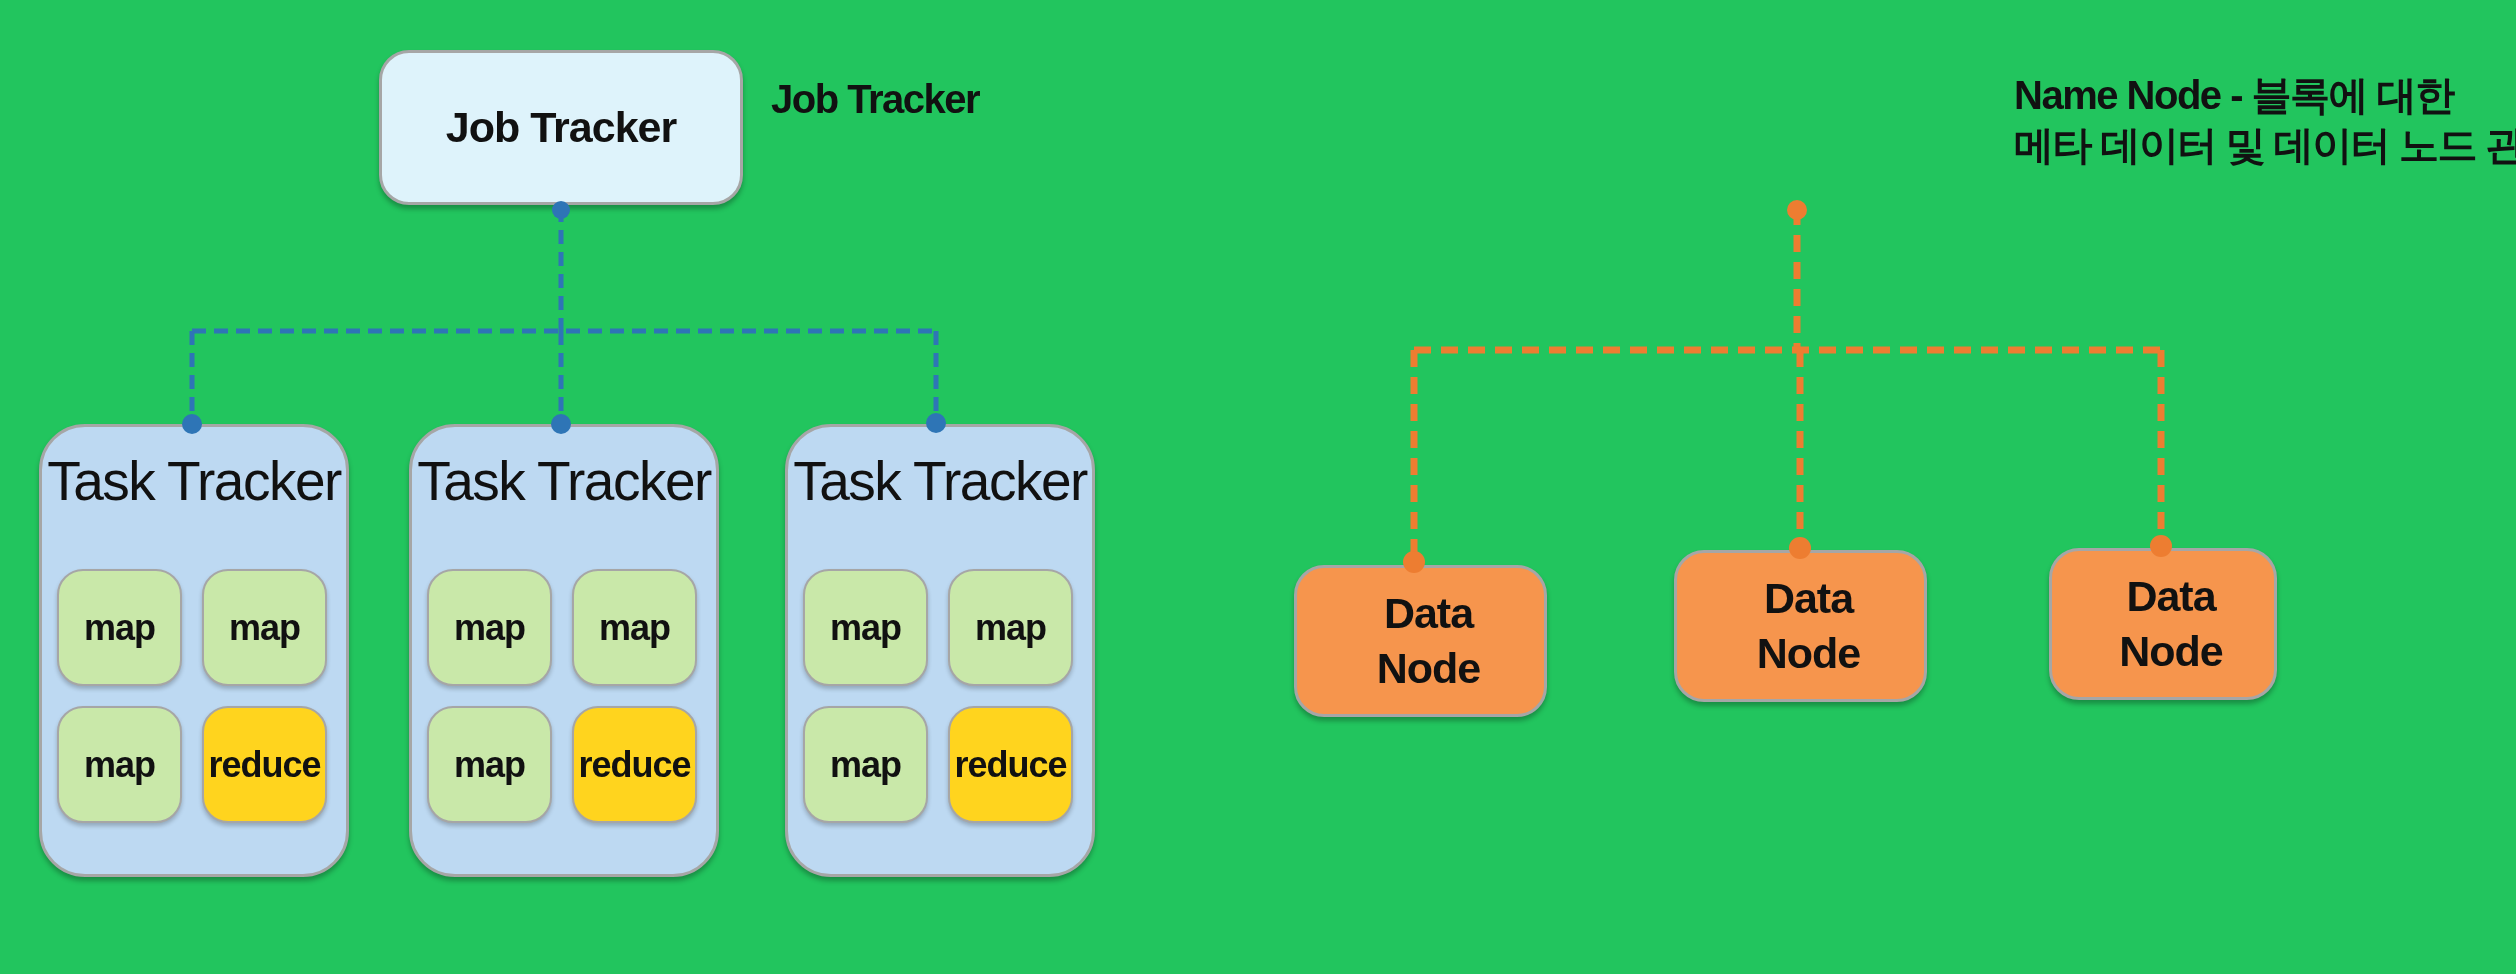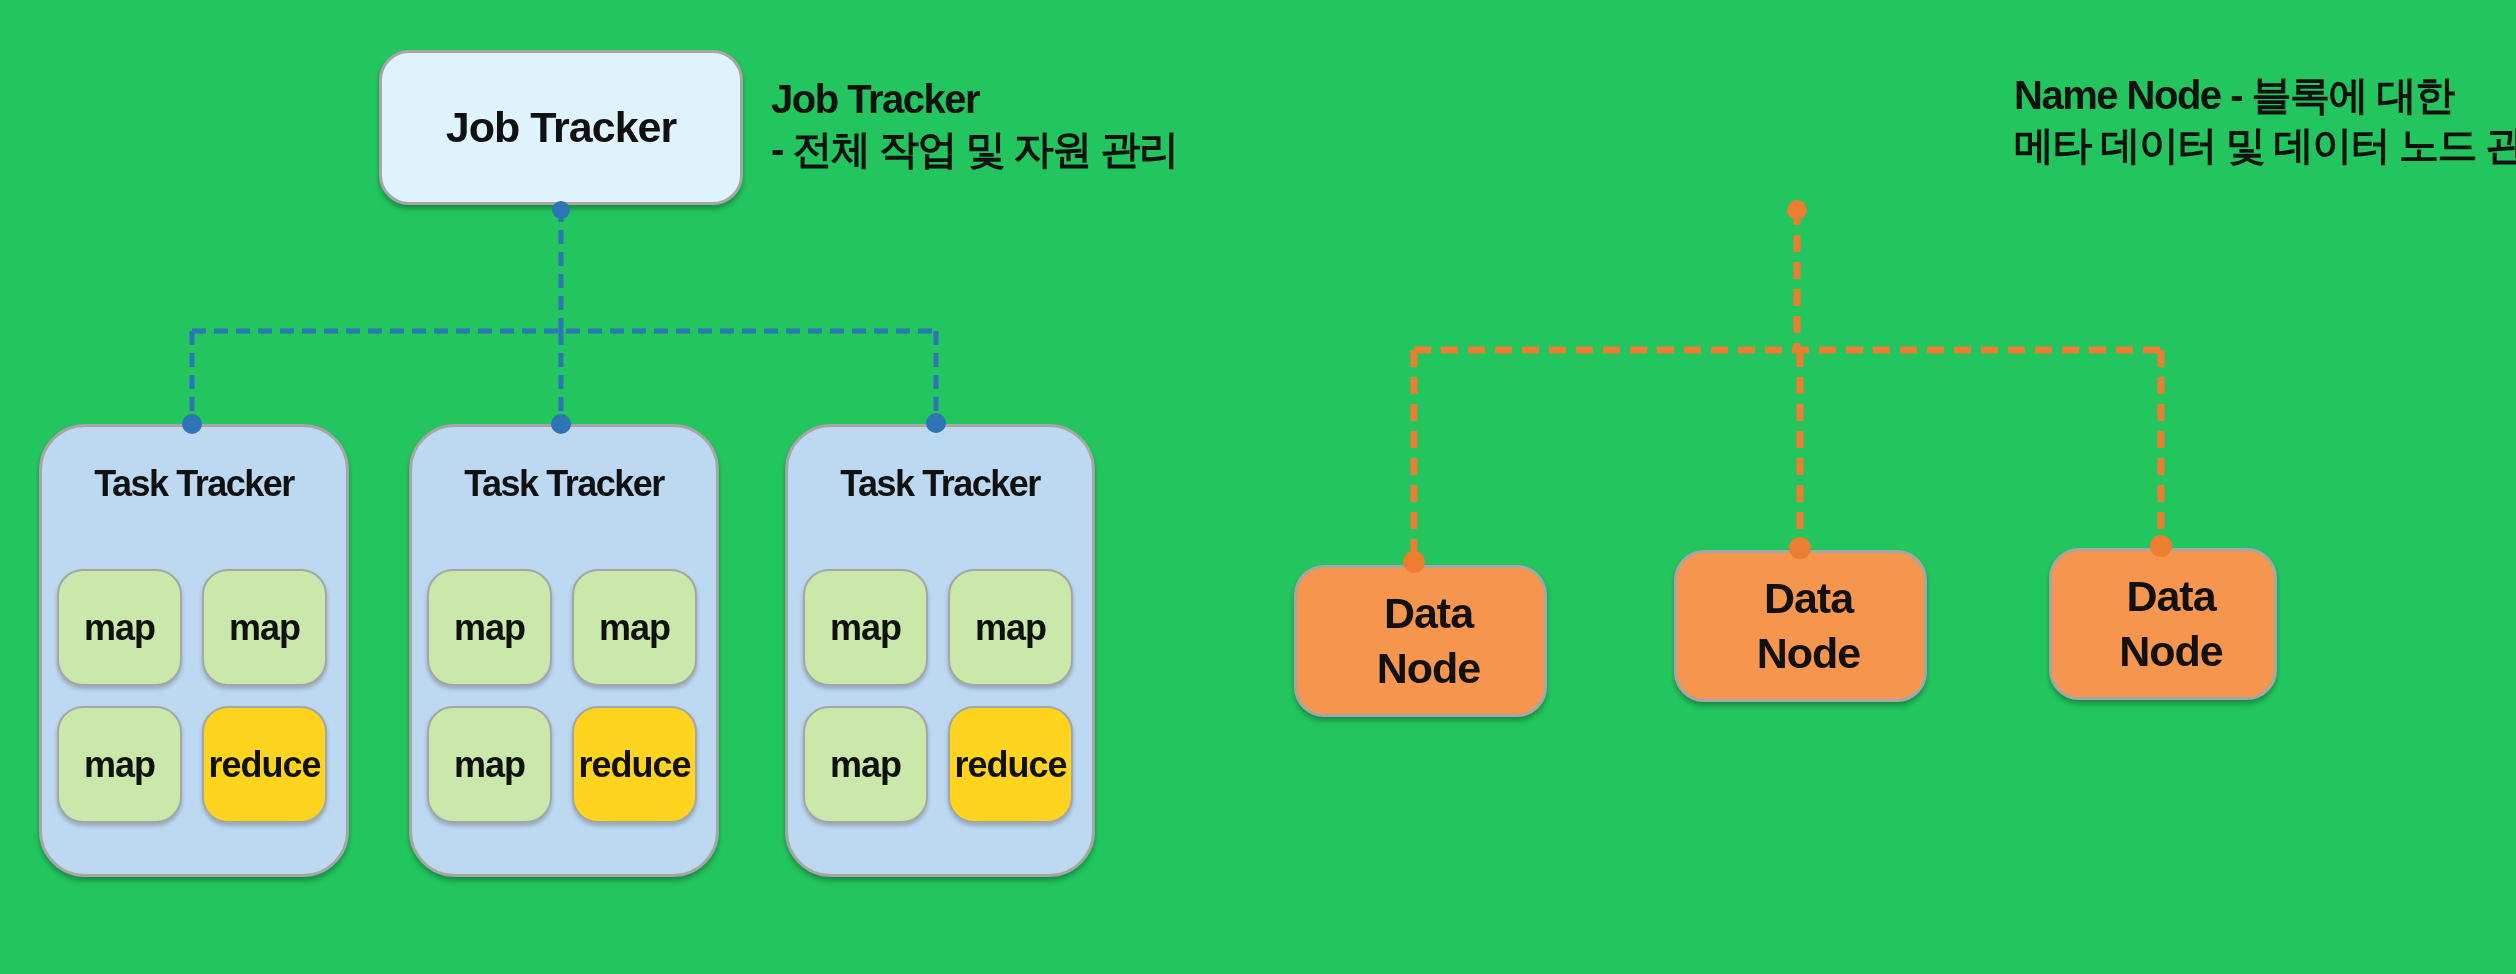--- a/index.html
+++ b/index.html
@@ -37,23 +37,23 @@
   .task-tracker {
     border-radius: 46px;
     width: 310px;
     height: 453px;
     top: 424px;
     display: block;
   }
   .tt-title {
     display: block;
     text-align: center;
-    margin-top: 36px;
-    font-weight: 700;
-    font-size: 36px;
+    margin-top: 22px;
+    font-weight: 400;
+    font-size: 55px;
     letter-spacing: -1.5px;
   }
   .slots {
     position: absolute;
     left: 15px;
     right: 19px;
     top: 142px;
     display: grid;
     grid-template-columns: 1fr 1fr;
     column-gap: 20px;
@@ -109,21 +109,20 @@
 <body>
 
 <div class="canvas">
 
   <div class="node root-node" id="job-tracker" style="left: 379px; top: 50px; background-color: rgb(222, 243, 251); border-color: rgb(166, 166, 166);">
     <span class="node-label">Job Tracker</span>
   </div>
 
   <div class="annotation" style="left:771px; top:74px;">
     <div>Job Tracker</div>
-    <div>- 전체 작업 및 자원 관리</div>
   </div>
 
   <div class="node task-tracker" style="left: 39px; background-color: rgb(189, 217, 242); border-color: rgb(166, 166, 166);">
     <span class="tt-title">Task Tracker</span>
     <div class="slots">
       <div class="slot" style="background-color: rgb(201, 232, 169); border-color: rgb(166, 166, 166);">map</div>
       <div class="slot" style="background-color: rgb(201, 232, 169); border-color: rgb(166, 166, 166);">map</div>
       <div class="slot" style="background-color: rgb(201, 232, 169); border-color: rgb(166, 166, 166);">map</div>
       <div class="slot" style="background-color: rgb(255, 212, 30); border-color: rgb(166, 166, 166);">reduce</div>
     </div>

